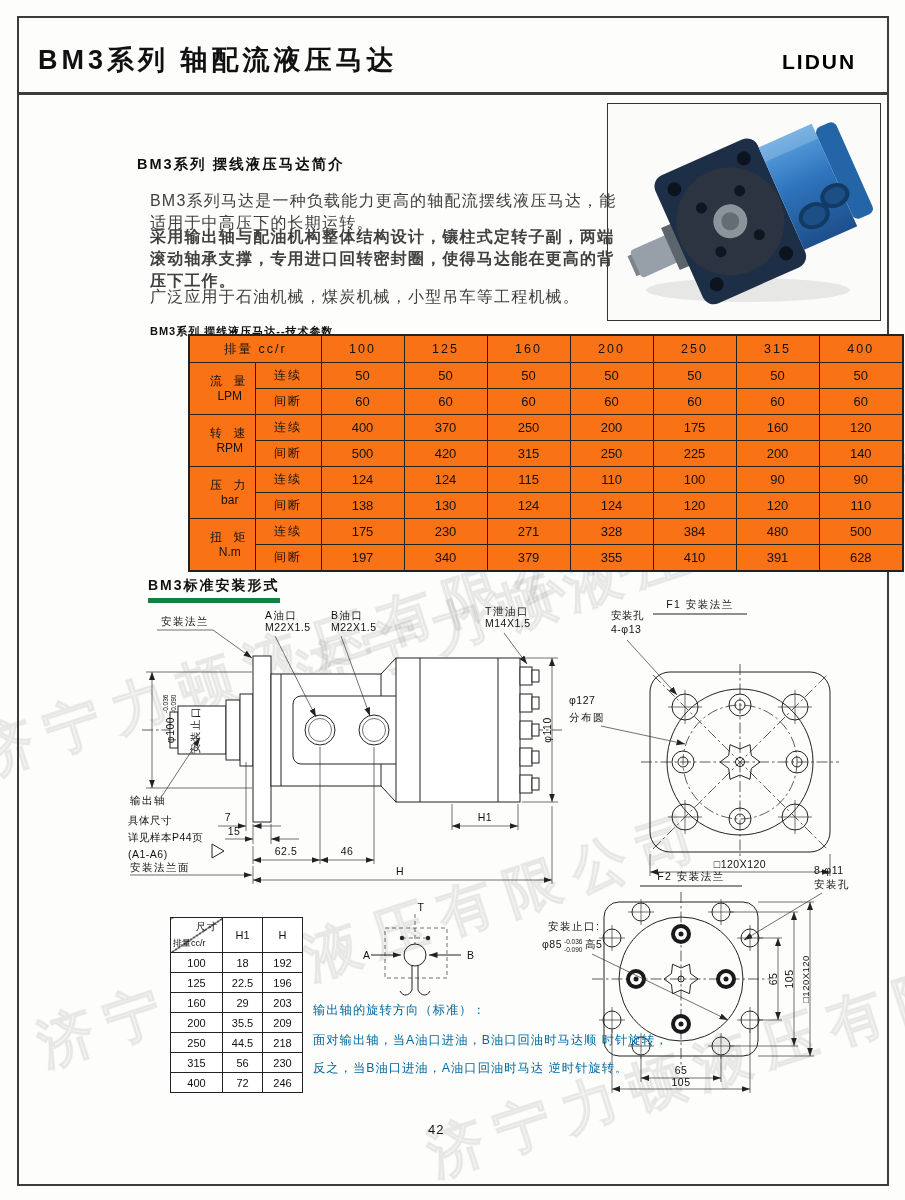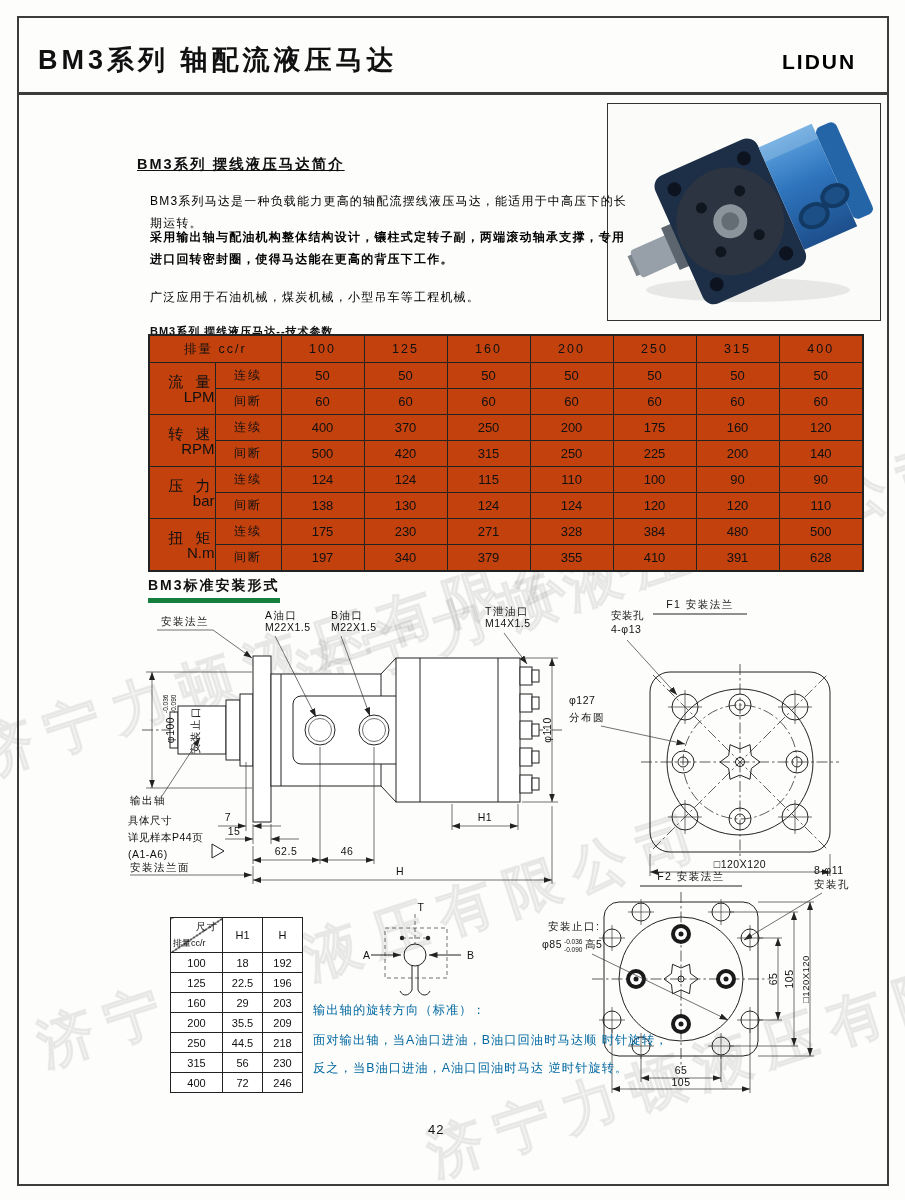--- a/index.html
+++ b/index.html
@@ -4,30 +4,30 @@
 <style>
   html,body{margin:0;padding:0;background:#e8e8e8;}
   .page{position:relative;width:905px;height:1200px;background:#fdfdfc;overflow:hidden;
         font-family:"Liberation Sans","DejaVu Sans",sans-serif;color:#111;}
   .abs{position:absolute;z-index:2;}
   .frame{position:absolute;left:17px;top:16px;width:868px;height:1166px;border:2px solid #3c3c3c;z-index:1;}
   .header-rule{position:absolute;left:17px;top:92px;width:872px;height:2.5px;background:#3c3c3c;z-index:2;}
   .hd-title{left:38px;top:42px;font-size:27px;font-weight:bold;letter-spacing:4px;}
   .hd-brand{left:782px;top:50px;font-size:21px;letter-spacing:2px;font-weight:bold;color:#000000;}
   .photo-box{left:607px;top:103px;width:272px;height:216px;border:1.5px solid #333;background:#fff;}
-  .intro-h{left:137px;top:155px;font-size:14.5px;font-weight:bold;letter-spacing:2px;text-decoration:underline;}
-  .para{width:478px;font-size:12px;letter-spacing:1.2px;line-height:22px;color:#000000;}
+  .intro-h{left:137px;top:155px;font-size:14.5px;font-weight:bold;letter-spacing:2px;}
+  .para{width:478px;font-size:16px;letter-spacing:1.2px;line-height:22px;color:#404040;}
   .p1{left:150px;top:190px;}
   .p2{left:150px;top:226px;font-weight:bold;}
   .p3{left:150px;top:286px;}
   .spec-title{left:150px;top:324px;font-size:11px;font-weight:bold;letter-spacing:1px;}
-  table.spec{border-collapse:collapse;table-layout:fixed;width:714px;border:2px solid #222;background:#c2410c;}
+  table.spec{border-collapse:collapse;table-layout:fixed;width:714px;border:2px solid #222;background:#f97316;margin-left:40px;}
   .spec td{border:1px solid #222;text-align:center;height:25px;font-size:13px;padding:0;}
   .spec td.hd{height:26px;font-size:12.5px;letter-spacing:2px;}
-  .spec td.grp{text-align:right;padding-left:15px;font-size:15px;}
+  .spec td.grp{text-align:center;padding-left:15px;font-size:12px;}
   .spec td.sub{font-size:12px;letter-spacing:2px;}
   .grp .gname{letter-spacing:4px;line-height:15px;}
   .grp .gunit{letter-spacing:0;line-height:15px;}
   .mount-title{left:148px;top:577px;font-size:14px;font-weight:bold;letter-spacing:2px;
                border-bottom:5px solid #15803d;padding-bottom:3px;}
   table.dims{border-collapse:collapse;table-layout:fixed;width:132px;border:1.5px solid #222;background:#fff;}
   .dims td{border:1px solid #222;text-align:center;height:19px;font-size:11px;padding:0;}
   .dims td.diag{height:34px;position:relative;
      background:linear-gradient(to bottom right,transparent calc(50% - 0.6px),#222 calc(50% - 0.6px),#222 calc(50% + 0.6px),transparent calc(50% + 0.6px));}
   .dims .ct{position:absolute;top:2px;right:4px;font-size:10px;letter-spacing:1px;}

